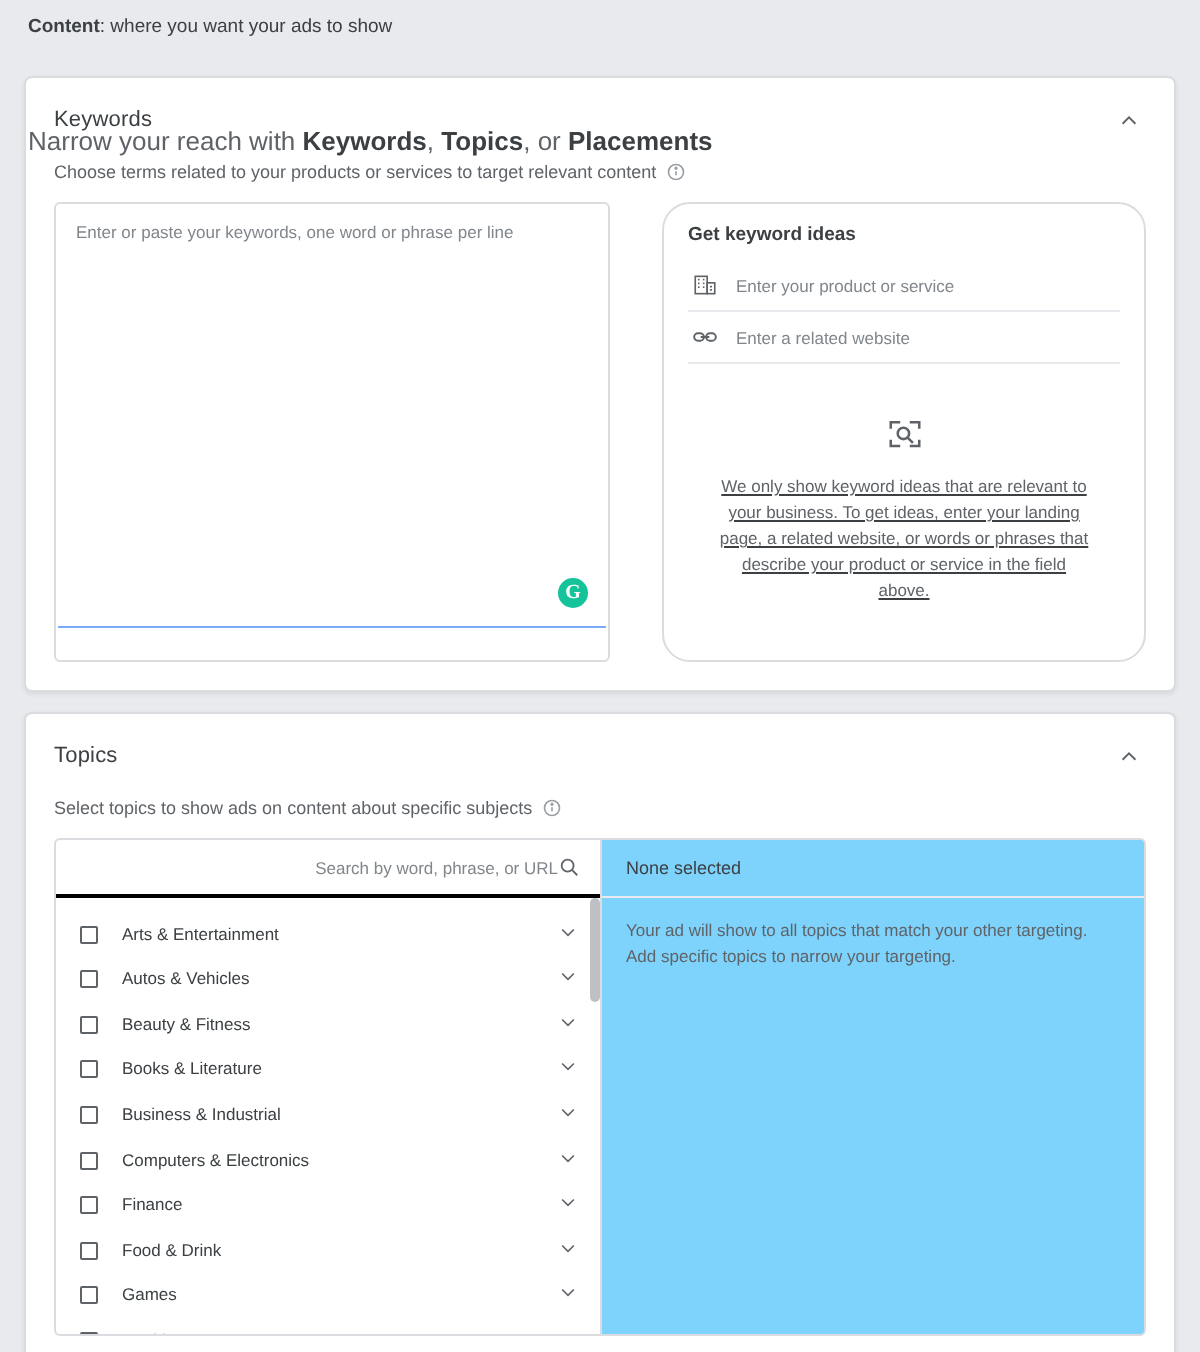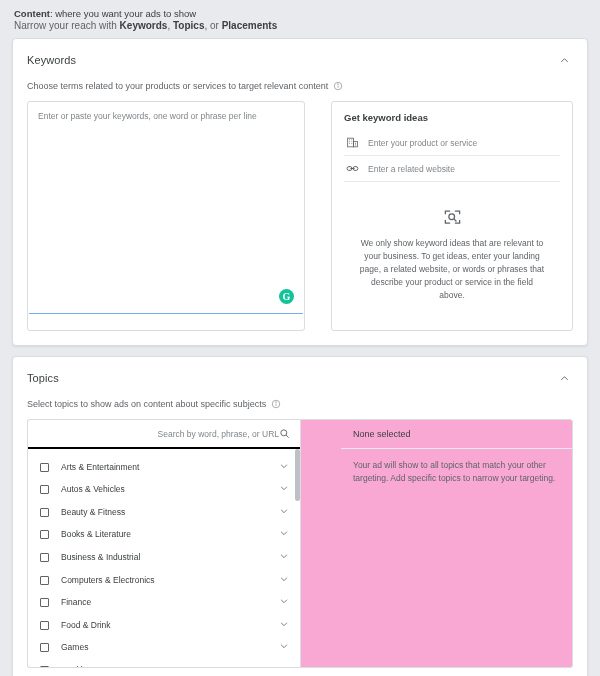--- a/index.html
+++ b/index.html
@@ -22,24 +22,25 @@
     height: 38px;
   }
   .banner-title {
     font-size: 9.5px;
     color: #3c4043;
     line-height: 13px;
     white-space: nowrap;
   }
   .banner-title b { font-weight: bold; }
   .banner-sub {
-    font-size: 10px;
+    font-size: 13px;
     color: #5f6368;
     line-height: 12px;
     white-space: nowrap;
+    margin-top: 45px;
   }
   .banner-sub b { font-weight: bold; color: #3c4043; }
 
   
   .card {
     background: #ffffff;
     border: 1px solid #dadce0;
     border-radius: 4px;
     margin: 0 12px 10px 12px;
     box-shadow: 0 1px 2px rgba(60,64,67,.10);
@@ -109,21 +110,21 @@
     cursor: pointer;
   }
   .grammarly span {
     color: #fff; font-size: 10px; font-weight: bold;
     line-height: 1; font-family: "Liberation Serif", serif;
   }
 
   .kw-right {
     flex: 1;
     border: 1px solid #dadce0;
-    border-radius: 3px;
+    border-radius: 14px;
     height: 230px;
     padding: 10px 12px;
   }
   .kw-right-title {
     font-size: 9.5px;
     color: #3c4043;
     font-weight: bold;
     margin-bottom: 7px;
   }
   .idea-row {
@@ -140,20 +141,21 @@
     color: #5f6368;
   }
   .idea-ph {
     font-size: 8.5px;
     color: #80868b;
   }
   .empty-state {
     margin-top: 26px;
     text-align: center;
     padding: 0 14px;
+    text-decoration: underline;
   }
   .empty-icon {
     display: flex; justify-content: center;
     margin-bottom: 10px;
     color: #5f6368;
   }
   .empty-text {
     font-size: 8.5px;
     color: #5f6368;
     line-height: 13px;
@@ -227,22 +229,21 @@
     width: 5px;
     height: 52px;
     background: #bdc1c6;
     border-radius: 3px;
     cursor: pointer;
   }
   .tp-right {
     flex: 1;
     border: 1px solid #dadce0;
     border-radius: 0 3px 3px 0;
-    background: #f9a8d4;
-    padding-left: 40px;
+    background: #7dd3fc;
   }
   .tp-right-head {
     font-size: 9px;
     color: #3c4043;
     padding: 9px 12px;
     border-bottom: 1px solid #e8eaed;
   }
   .tp-right-body {
     font-size: 8.5px;
     color: #5f6368;

